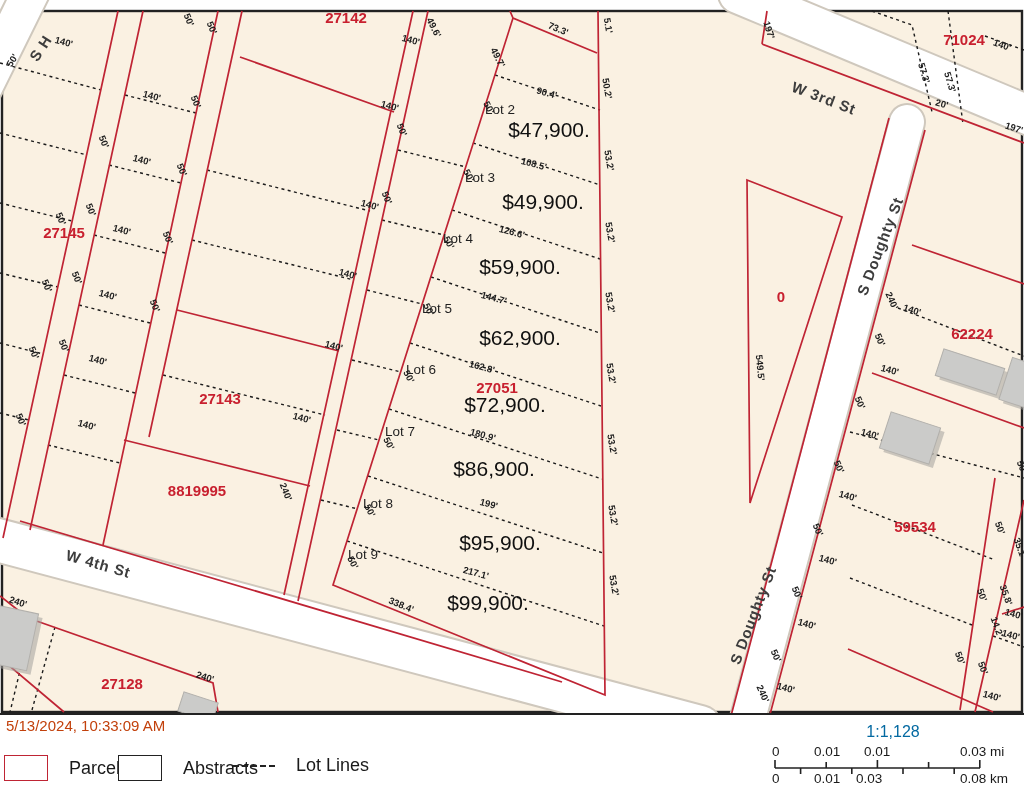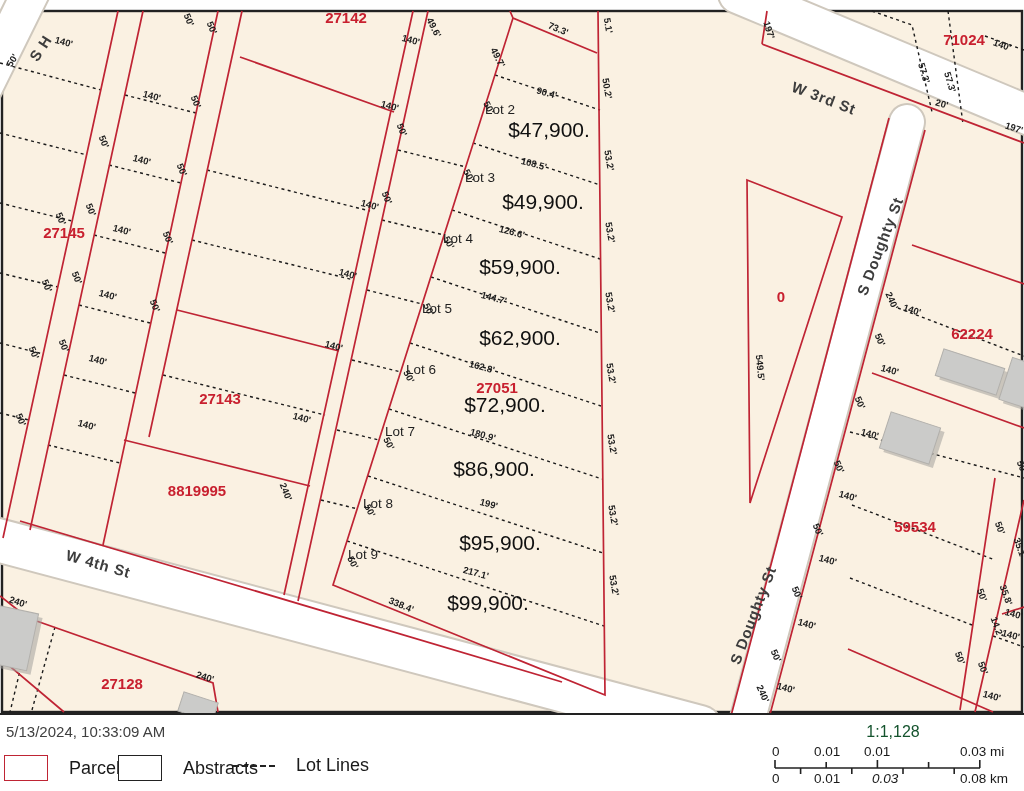--- a/index.html
+++ b/index.html
@@ -15,36 +15,36 @@
   .dim{font-size:9.5px;font-weight:600;fill:#1d1d1d;}
   .rc{stroke:#cfc8bd;fill:none;stroke-linecap:round;}
   .rf{stroke:#ffffff;fill:none;stroke-linecap:round;}
   .red{stroke:var(--redline,#bf2434);stroke-width:1.7;fill:none;}
   .dash{stroke:#1b1b1b;stroke-width:1.4;fill:none;stroke-dasharray:3 3.4;}
   .bld{fill:#cbcbc9;stroke:#b2b0ac;stroke-width:1;}
   .bshadow{fill:#a3a19c;opacity:.55;}
   
   #footer{position:absolute;left:0;top:713px;width:1024px;height:78px;background:#ffffff;
     border-top:2px solid #222;color:#1a1a1a;}
-  #timestamp{position:absolute;left:6px;top:8px;font-size:15px;color:#404040;}
+  #timestamp{position:absolute;left:6px;top:2px;font-size:15px;color:#c2410c;}
   .legend-item{position:absolute;top:40px;display:flex;align-items:center;gap:21px;font-size:18px;}
   #leg-parcels{left:4px;}
   #leg-abstracts{left:118px;}
   #leg-lotlines{left:233px;}
   .swatch{width:44px;height:26px;background:#fff;box-sizing:border-box;}
   .swatch.redline{border:1.6px solid var(--redline,#bf2434);}
   .swatch.blackline{border:1.8px solid #222;}
   .dash-sample{width:42px;border-top:2.4px dashed #222;height:0;}
   #scaleblock{position:absolute;left:768px;top:8px;width:250px;height:66px;font-size:13.5px;}
-  #ratio{position:absolute;left:0;width:250px;text-align:center;top:0;font-size:16px;color:#14532d;}
+  #ratio{position:absolute;left:0;width:250px;text-align:center;top:0;font-size:16px;color:#0369a1;}
   .srow{position:absolute;left:0;width:250px;height:14px;}
   #mirow{top:21px;} #kmrow{top:48px;}
   .srow span{position:absolute;white-space:nowrap;}
   .mi-0{left:4px;} .mi-1{left:46px;} .mi-2{left:96px;} .mi-3{left:192px;text-align:right;}
-  .km-0{left:4px;} .km-1{left:46px;} .km-2{left:104px;font-style:italic;} .km-3{left:192px;}
+  .km-0{left:4px;} .km-1{left:46px;} .km-2{left:88px;} .km-3{left:192px;}
   #sbar{position:absolute;left:5px;top:36px;}
   .tickline{stroke:#222;stroke-width:1.6;fill:none;}
 </style>
 </head>
 <body>
 <div id="stage">
 
 <svg id="map" width="1024" height="713" viewBox="0 0 1024 713">
 
   <rect x="2" y="11" width="1020" height="701" fill="#faf1e2" stroke="#222" stroke-width="2.4"></rect>

